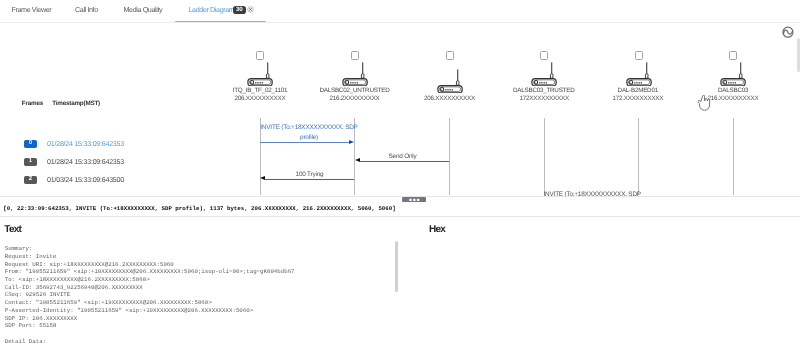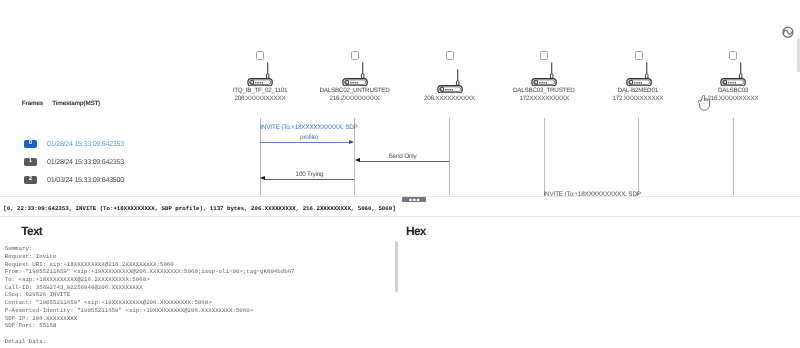--- a/index.html
+++ b/index.html
@@ -45,30 +45,45 @@
   
   .cursor{position:absolute;left:698px;top:95px;width:14px;height:17px;}
 
   
   .splitter{position:absolute;left:0;top:196px;width:800px;height:1px;background:#e6e6e6;}
   .grip{position:absolute;left:402.3px;top:196.6px;width:23.8px;height:5.8px;background:#74777f;border-radius:1px;}
   .grip svg{position:absolute;left:0;top:0;}
   .summaryline{position:absolute;left:3.3px;top:205.3px;font-family:"Liberation Mono",monospace;
                font-size:5.74px;font-weight:bold;color:#0d0d0d;white-space:nowrap;}
   .panelsep{position:absolute;left:0;top:215.5px;width:800px;height:1px;background:#e6e6e6;}
-  .coltitle{position:absolute;font-size:12px;letter-spacing:-0.75px;font-weight:bold;color:#232323;margin-left:17px;}
+  .coltitle{position:absolute;font-size:10px;letter-spacing:-0.75px;font-weight:bold;color:#232323;}
   .detail{position:absolute;left:4.7px;top:245.2px;font-family:"Liberation Mono",monospace;
           font-size:5.75px;line-height:7.7px;color:#5d5d5d;white-space:pre;}
   .vscroll{position:absolute;background:#cfcfd4;border-radius:2.5px;}
 </style>
 </head>
 <body>
 
 <div class="root">
 
+  <div class="tabbar">
+    <div class="tab" style="left:11.5px;">Frame Viewer</div>
+    <div class="tab" style="left:75px;">Call Info</div>
+    <div class="tab" style="left:123.5px;">Media Quality</div>
+    <div class="tab active" style="left:188.5px;">Ladder Diagram</div>
+    <div class="badge-30" style="left:233px;top:5.6px;">30</div>
+    <div class="tab-close" style="left:246.6px;top:6.1px;">
+      <svg width="7" height="7" viewBox="0 0 7 7">
+          <circle cx="3.4" cy="3.45" r="2.75" fill="none" stroke="#a6a6cf" stroke-width="0.75"></circle>
+          <path d="M2.35 2.4 L4.45 4.5 M4.45 2.4 L2.35 4.5" stroke="#5c5cae" stroke-width="0.85" stroke-linecap="round"></path>
+        </svg>
+    </div>
+    <div class="tab-underline" style="left:174.5px;width:91px;"></div>
+    <div class="tabbar-line"></div>
+  </div>
 
   <div class="diagram">
 
     <div class="lifeline" style="left:259.5px;top:95.3px;height:77px;"></div>
     <div class="lifeline" style="left:354px;top:95.3px;height:77px;"></div>
     <div class="lifeline" style="left:449px;top:95.3px;height:77px;"></div>
     <div class="lifeline" style="left:543.5px;top:95.3px;height:77px;"></div>
     <div class="lifeline" style="left:638px;top:95.3px;height:77px;"></div>
     <div class="lifeline" style="left:733px;top:95.3px;height:77px;"></div>
 
@@ -206,21 +221,21 @@
   <div class="grip">
     <svg width="24" height="6" viewBox="0 0 24 6">
         <rect x="7.3" y="1.7" width="2.4" height="2.4" rx="0.4" fill="#fff"></rect>
         <rect x="11.1" y="1.7" width="2.4" height="2.4" rx="0.4" fill="#fff"></rect>
         <rect x="14.9" y="1.7" width="2.4" height="2.4" rx="0.4" fill="#fff"></rect>
       </svg>
   </div>
   <div class="summaryline">[0, 22:33:09:642353, INVITE (To:+18XXXXXXXXX, SDP profile), 1137 bytes, 206.XXXXXXXXX, 216.2XXXXXXXXX, 5060, 5060]</div>
   <div class="panelsep"></div>
   <div class="coltitle" style="left:4.3px;top:224.4px;">Text</div>
-  <div class="coltitle" style="left:389px;top:224.4px;">Hex</div>
+  <div class="coltitle" style="left:429px;top:224.4px;">Hex</div>
   <div class="detail">Summary:
 Request: Invite
 Request URI: sip:+18XXXXXXXXX@216.2XXXXXXXXX:5060
 From: "19055211659" &lt;sip:+19XXXXXXXXX@206.XXXXXXXXX:5060;isup-oli=00&gt;;tag=gK004bdb67
 To: &lt;sip:+18XXXXXXXXX@216.2XXXXXXXXX:5060&gt;
 Call-ID: 35692743_92256940@206.XXXXXXXXX
 CSeq: 929526 INVITE
 Contact: "19055211659" &lt;sip:+19XXXXXXXXX@206.XXXXXXXXX:5060&gt;
 P-Asserted-Identity: "19055211659" &lt;sip:+19XXXXXXXXX@206.XXXXXXXXX:5060&gt;
 SDP IP: 206.XXXXXXXXX

